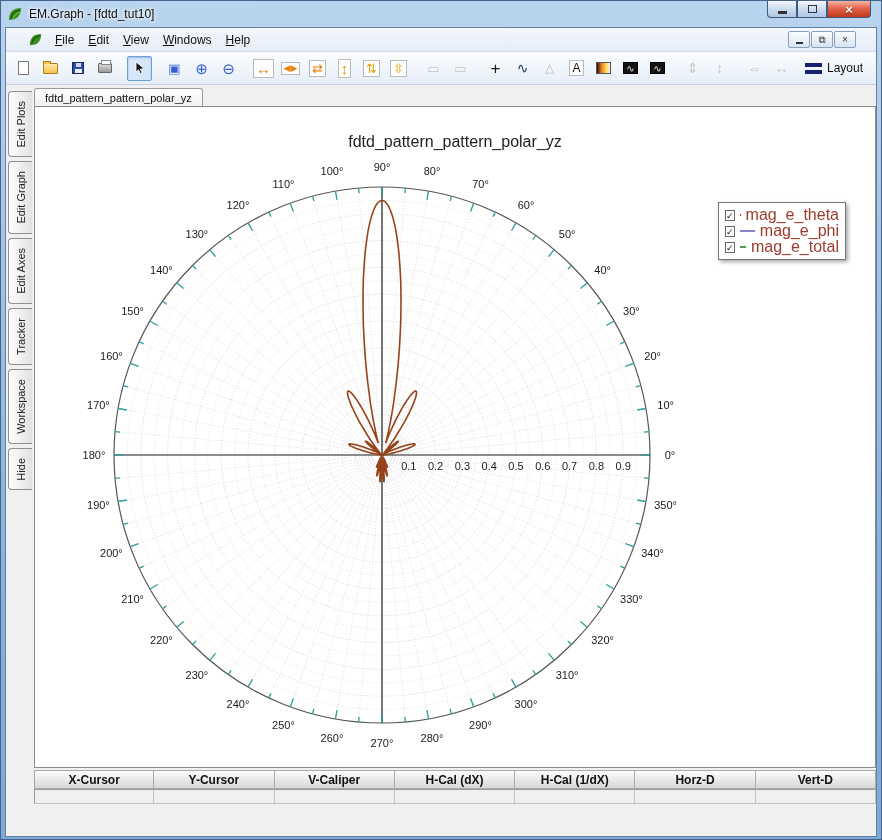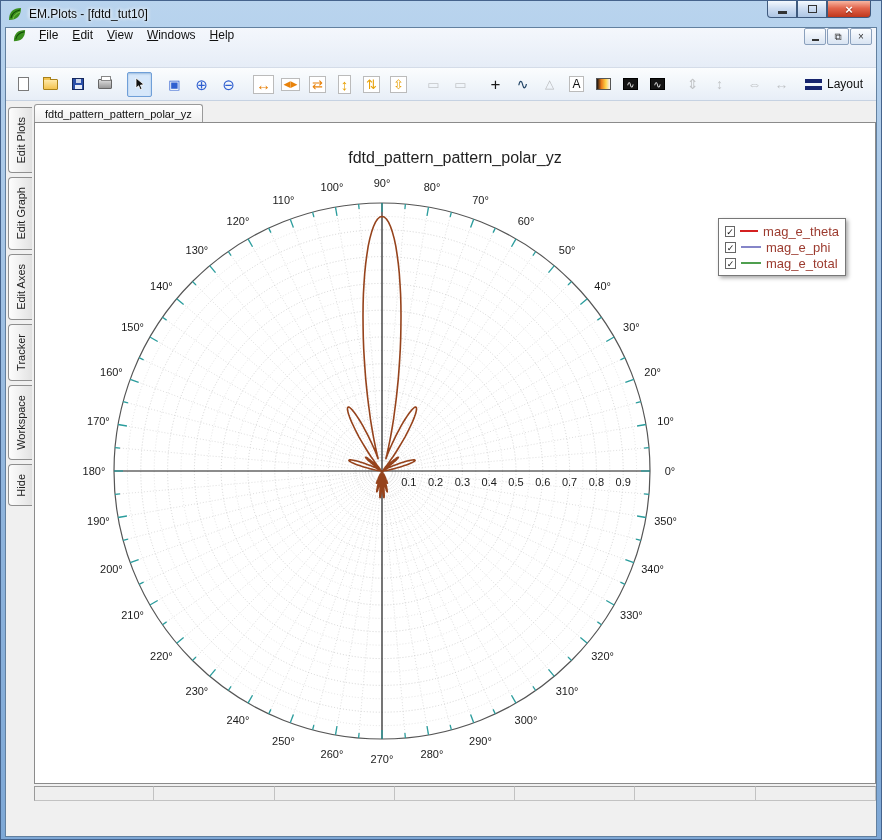--- a/index.html
+++ b/index.html
@@ -16,22 +16,22 @@
   .win-btn.first { border-radius:0 0 0 4px; }
   .win-btn.close { width:44px; border-radius:0 0 4px 0;
                    background:linear-gradient(#f7b6a2,#e2654c 45%,#c0371c); }
   .glyph-min { width:9px; height:3px; background:#333; margin-top:7px; }
   .glyph-max { width:9px; height:8px; border:1px solid #333; }
   .glyph-close { color:#fff; font-weight:bold; font-size:13px; text-shadow:0 1px 1px #7a1a08; }
   
   .frame-body { margin:0 4px 4px 4px; height:810px; background:#f0f0f0; border:1px solid #62809f;
                 display:flex; flex-direction:column; }
   
-  .menubar { height:40px; background:linear-gradient(#f4f7fc,#e6edf7); border-bottom:1px solid #d4dce8;
-             display:flex; align-items:flex-start; padding:0 4px; font-size:12px; }
+  .menubar { height:24px; background:linear-gradient(#f4f7fc,#e6edf7); border-bottom:1px solid #d4dce8;
+             display:flex; align-items:center; padding:0 20px; font-size:12px; }
   .menubar .mdi-logo { width:15px; height:15px; margin:0 5px 0 2px; }
   .menu-item { padding:3px 7px; color:#111; cursor:default; }
   .menu-item u { text-decoration:underline; }
   .mdi-controls { margin-left:auto; display:flex; gap:1px; }
   .mdi-btn { width:22px; height:17px; border:1px solid #8aa0bc; border-radius:2px;
              background:linear-gradient(#fbfdff,#d9e4f2); display:flex; align-items:center; justify-content:center;
              font-size:10px; color:#333; }
   .mdi-btn .bar { width:7px; height:2px; background:#333; margin-top:7px; }
   
   .toolbar { height:33px; background:linear-gradient(#fbfdfe,#e7eef7); border-bottom:1px solid #c6d2e2;
@@ -70,21 +70,21 @@
   .plot-panel { height:662px; width:842px; background:#fff; border:1px solid #8b8b8b; position:relative; overflow:hidden; }
   .chart-title { position:absolute; top:26px; left:0; right:0; text-align:center; font-size:16px; color:#1f1f1f; }
   #polar-svg { position:absolute; top:0; left:0; }
   
   .legend { position:absolute; left:683px; top:95px; width:128px; background:#fff; border:1px solid #777;
             box-shadow:2px 2px 4px rgba(0,0,0,.35); padding:4px 6px; }
   .legend-row { display:flex; align-items:center; gap:5px; height:16px; }
   .legend-check { width:11px; height:11px; border:1px solid #666; background:#fff; font-size:9px; line-height:10px;
                   text-align:center; color:#111; }
   .legend-line { width:20px; height:0; border-top:2px solid; }
-  .legend-label { font-size:13px; }
+  .legend-label { font-size:16px; }
   
   .cursor-table { width:842px; margin-top:2px; }
   .ct-head { display:grid; grid-template-columns:repeat(7,1fr); }
   .cth { font-size:12px; font-weight:bold; text-align:center; padding:2px 0 1px 0; color:#111;
          background:linear-gradient(#fdfdfd,#d7d7d7); border:1px solid #aaa; border-left:none; }
   .cth:first-child { border-left:1px solid #aaa; }
   .ct-row { display:grid; grid-template-columns:repeat(7,1fr); }
   .ctv { height:15px; background:#efefef; border:1px solid #c2c2c2; border-top-color:#9a9a9a; border-left:none; }
   .ctv:first-child { border-left:1px solid #9a9a9a; }
   .status-area { flex:1; background:#f0f0f0; }
@@ -93,21 +93,21 @@
 <body>
 
 <div class="window">
 
   <div class="titlebar">
     <svg class="logo" viewBox="0 0 16 16">
       <path d="M2 14 C2 6 6 2 14 2 C14 10 10 14 2 14 Z" fill="#3a8f1f"></path>
       <path d="M4 12 C5 7 8 5 13 4" stroke="#124a08" stroke-width="1.2" fill="none"></path>
       <path d="M6 13 C7 9 10 7 13 6" stroke="#7ec34a" stroke-width="1" fill="none"></path>
     </svg>
-    <span class="title-text">EM.Plots - [fdtd_tut10]</span>
+    <span class="title-text">EM.Graph - [fdtd_tut10]</span>
     <div class="win-controls">
       <div class="win-btn first">
           <span class="glyph-min"></span>
         </div>
       <div class="win-btn">
           <span class="glyph-max"></span>
         </div>
       <div class="win-btn close">
           <span class="glyph-close">×</span>
         </div>
@@ -490,20 +490,29 @@
               </div>
               <div class="legend-row">
                 <span class="legend-check">✓</span>
                 <span class="legend-line" style="border-top-color: rgb(79, 159, 79);"></span>
                 <span class="legend-label" style="color: rgb(156, 59, 47); text-align: right;">mag_e_total</span>
               </div>
             </div>
         </div>
 
         <div class="cursor-table">
+          <div class="ct-head" id="ct-head">
+              <div class="cth">X-Cursor</div>
+              <div class="cth">Y-Cursor</div>
+              <div class="cth">V-Caliper</div>
+              <div class="cth">H-Cal (dX)</div>
+              <div class="cth">H-Cal (1/dX)</div>
+              <div class="cth">Horz-D</div>
+              <div class="cth">Vert-D</div>
+            </div>
           <div class="ct-row" id="ct-row">
               <div class="ctv"></div>
               <div class="ctv"></div>
               <div class="ctv"></div>
               <div class="ctv"></div>
               <div class="ctv"></div>
               <div class="ctv"></div>
               <div class="ctv"></div>
             </div>
         </div>

